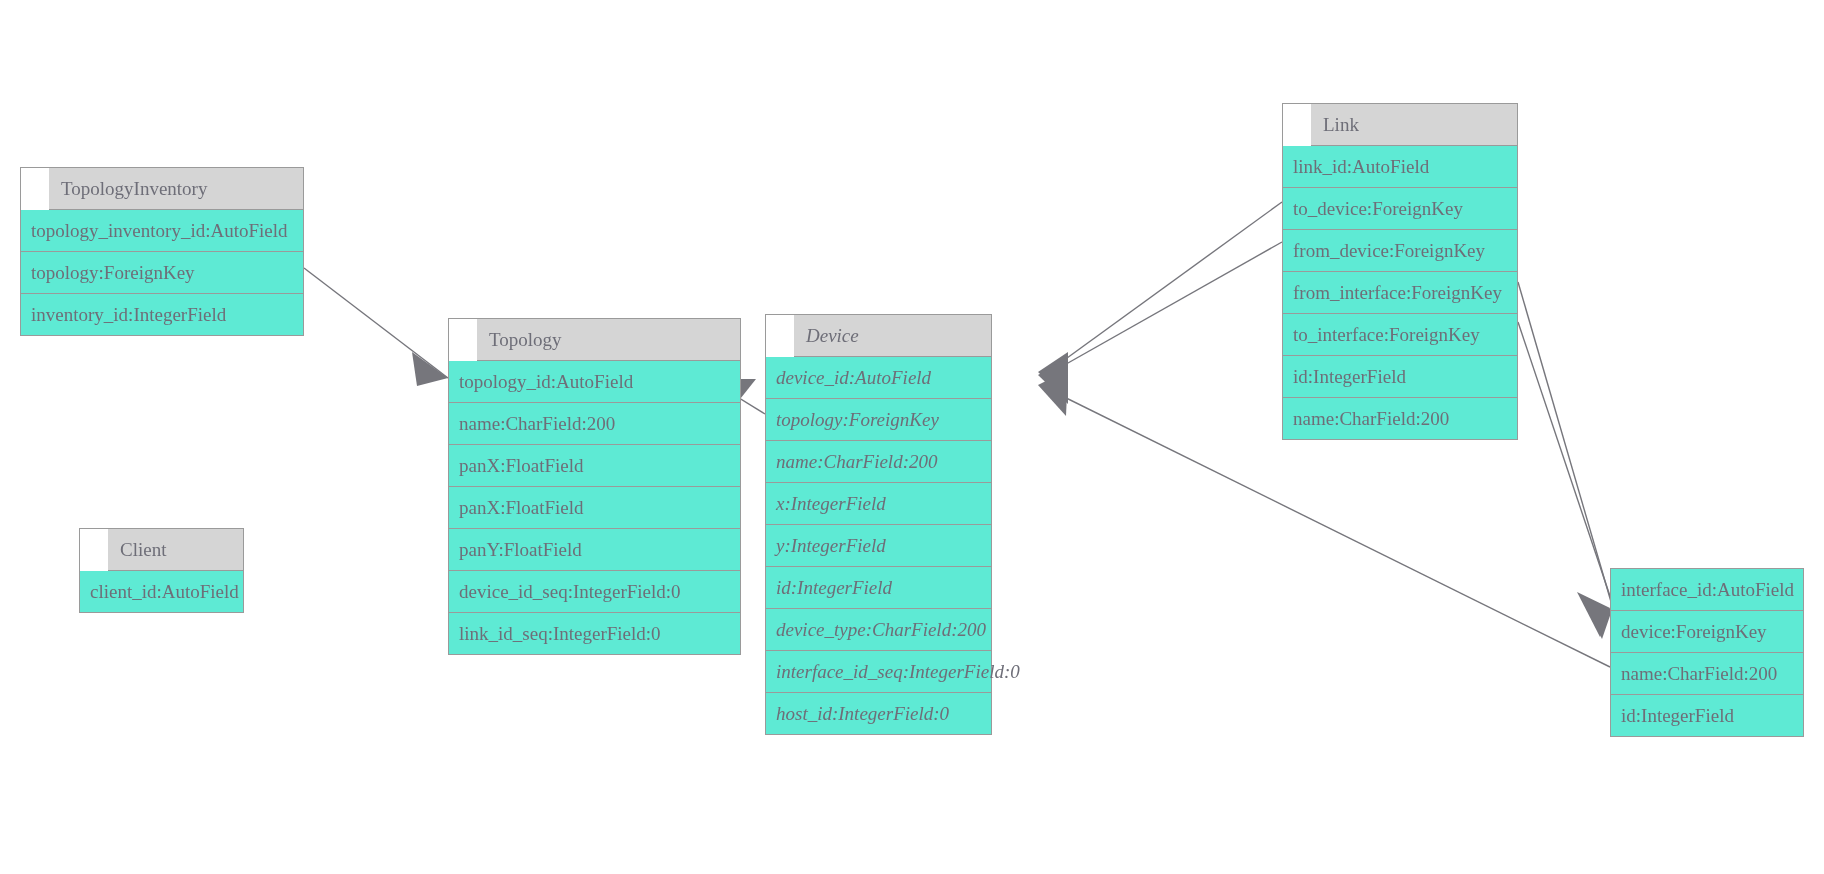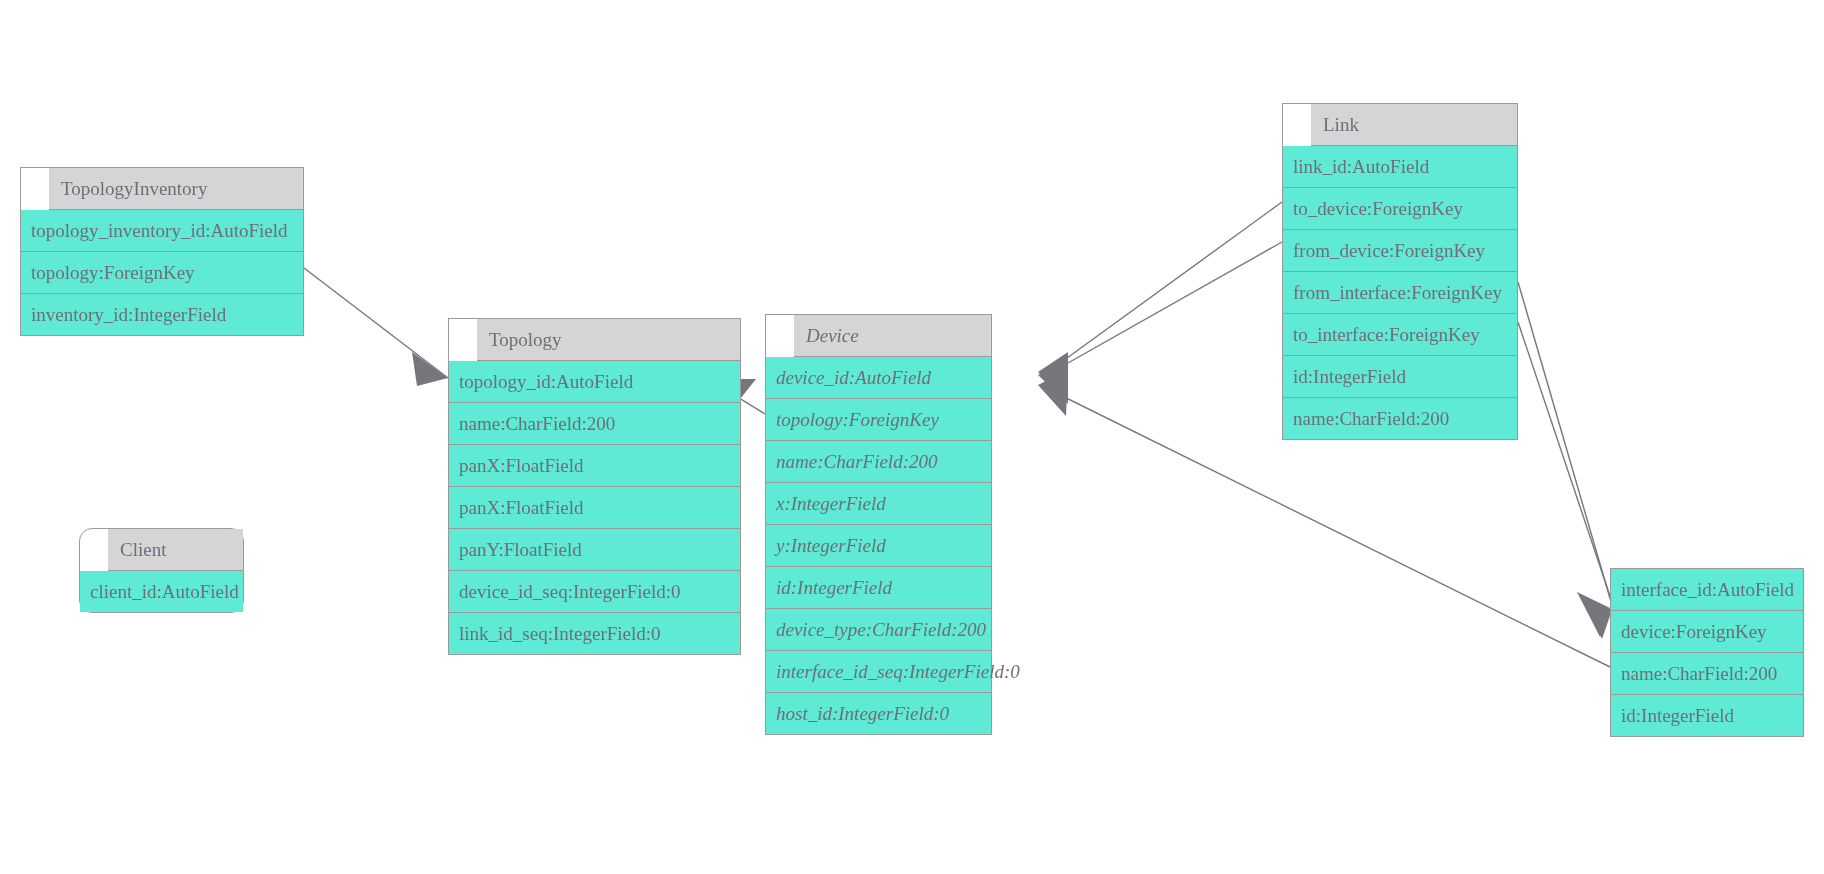--- a/index.html
+++ b/index.html
@@ -137,19 +137,19 @@
         <div class="entity-row">to_interface:ForeignKey</div>
         <div class="entity-row">id:IntegerField</div>
         <div class="entity-row">name:CharField:200</div>
       </div>
       <div class="entity" style="left: 1610px; top: 568px; width: 194px;">
         <div class="entity-row">interface_id:AutoField</div>
         <div class="entity-row">device:ForeignKey</div>
         <div class="entity-row">name:CharField:200</div>
         <div class="entity-row">id:IntegerField</div>
       </div>
-      <div class="entity" style="left: 79px; top: 528px; width: 165px; border-radius: 13px;">
+      <div class="entity" style="left: 79px; top: 528px; width: 165px;">
         <div class="entity-header">Client</div>
         <div class="entity-row">client_id:AutoField</div>
       </div>
     </div>
 
 </div>
 
 </body></html>

